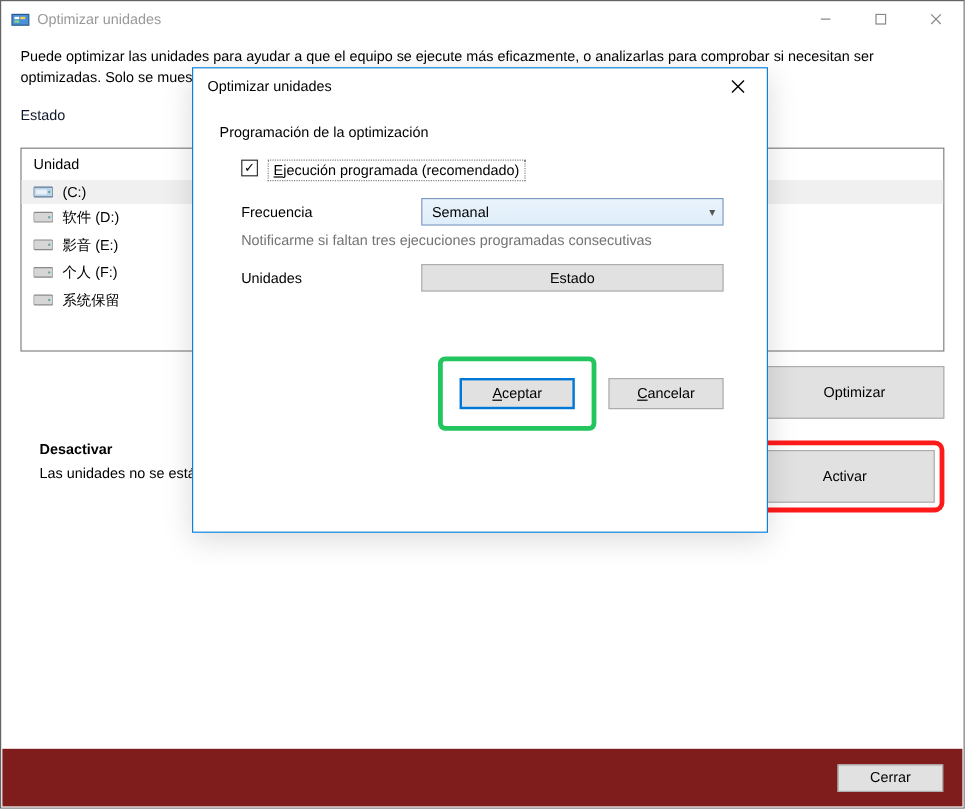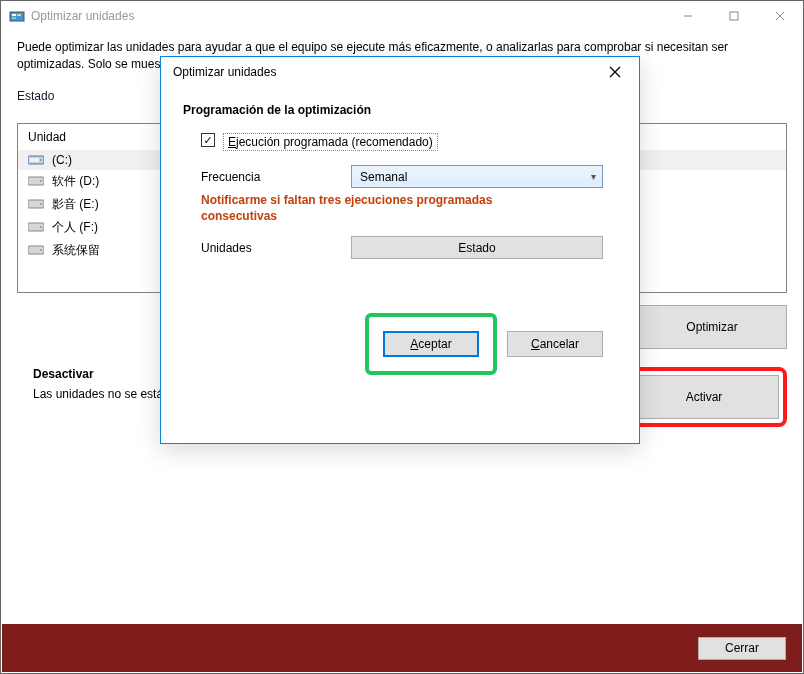--- a/index.html
+++ b/index.html
@@ -45,39 +45,39 @@
 
 .bottom-bar { position: absolute; left: 1px; right: 1px; bottom: 1px; height: 48px; background: #7f1d1d; display: flex; align-items: center; justify-content: flex-end; padding-right: 16px; }
 
 
 .modal { position: absolute; left: 160px; top: 56px; width: 480px; height: 388px; background: #fff; border: 1px solid #0a84d8; box-shadow: 0 6px 24px rgba(0,0,0,.15); }
 .modal-titlebar { height: 30px; display: flex; align-items: center; padding: 0 4px 0 12px; }
 .modal-titlebar .title { flex: 1; color: #000; font-size: 12px; }
 .close-x { width: 40px; height: 28px; display: flex; align-items: center; justify-content: center; }
 
 .modal-body { padding: 8px 22px 10px 22px; }
-.modal-h { font-weight: 700; margin: 8px 0 16px 0; }
+.modal-h { font-weight: 400; margin: 8px 0 16px 0; }
 
 .form-row { display: flex; align-items: flex-start; margin-bottom: 14px; }
 .form-row.indent { padding-left: 18px; }
 .form-row .chk { width: 14px; height: 14px; border: 1px solid #333; margin-right: 8px; display: inline-flex; align-items: center; justify-content: center; flex-shrink: 0; }
 .form-row .chk.checked::after { content: "✓"; font-size: 11px; line-height: 1; color: #000; }
 .form-row .lbl { color: #000; }
 .form-row .lbl.boxed { border: 1px dotted #888; padding: 1px 4px; }
 .form-row .key { text-decoration: underline; }
 
 .form-grid { display: grid; grid-template-columns: 150px 1fr; row-gap: 14px; align-items: center; margin-left: 0; }
 .select { height: 23px; border: 1px solid #7a9ac0; background: linear-gradient(#eaf3fb,#dfeefb); display: flex; align-items: center; justify-content: space-between; padding: 0 6px 0 8px; width: 252px; }
 .select .sel-text { color: #000; }
 .select .caret { color: #555; font-size: 10px; }
 .choose-btn { width: 252px; height: 23px; background: #e1e1e1; border: 1px solid #adadad; display: flex; align-items: center; justify-content: center; }
 
 .notify-row { display: flex; align-items: flex-start; margin: 4px 0 12px 18px; }
 .notify-row .chk { margin-top: 2px; }
-.notify-text { color: #c2410c; line-height: 1.35; max-width: 370px; font-weight: bold; }
+.notify-text { color: #737373; line-height: 1.35; max-width: 370px; }
 
 .modal-buttons { display: flex; justify-content: flex-end; gap: 10px; padding: 12px 14px 0 0; }
 .accept-wrap { border: 4px solid #22c55e; border-radius: 6px; padding: 14px; }
 .mbtn { width: 96px; height: 26px; background: #e1e1e1; border: 1px solid #adadad; display: inline-flex; align-items: center; justify-content: center; }
 .mbtn.primary { border: 2px solid #0078d7; }
 .u { text-decoration: underline; }
 </style>
 </head>
 <body>
 

